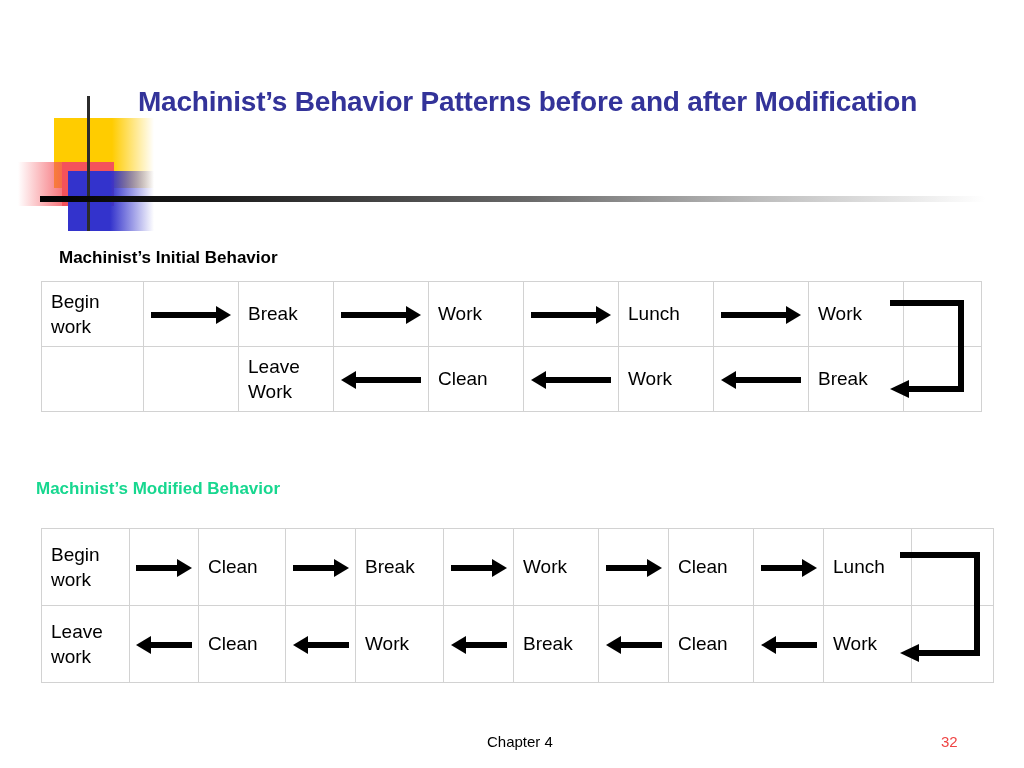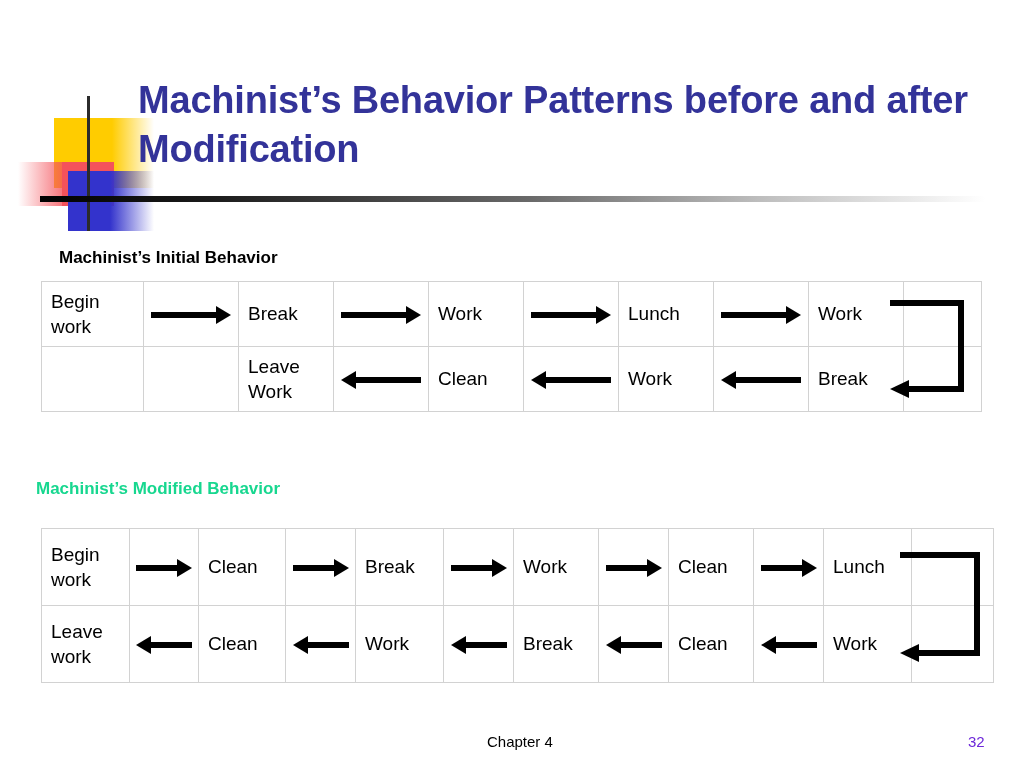--- a/index.html
+++ b/index.html
@@ -87,23 +87,23 @@
     top: 196px;
     width: 945px;
     height: 6px;
     background: linear-gradient(to right, #000000 0%, #1b1b1b 18%, #6a6a6a 52%, #bdbdbd 76%, #ffffff 100%);
   }
 
   
   #title {
     position: absolute;
     left: 138px;
-    top: 76px;
+    top: 84px;
     width: 860px;
-    font-size: 38px;
+    font-size: 28px;
     font-weight: bold;
     line-height: 1.28;
     color: #333399;
     letter-spacing: -0.2px;
   }
 
   
   .caption {
     position: absolute;
     font-size: 17px;
@@ -242,22 +242,21 @@
     left: 487px;
     top: 733px;
     font-size: 15px;
     color: #000000;
   }
   #footer-page {
     position: absolute;
     left: 941px;
     top: 733px;
     font-size: 15px;
-    color: #6d28d9;
-    margin-left: 27px;
+    color: #ef4444;
   }
 </style>
 </head>
 <body>
 
 <div id="logo">
   <div class="sq-yellow"></div>
   <div class="sq-yellow-fade"></div>
   <div class="sq-red"></div>
   <div class="sq-red-solid"></div>

